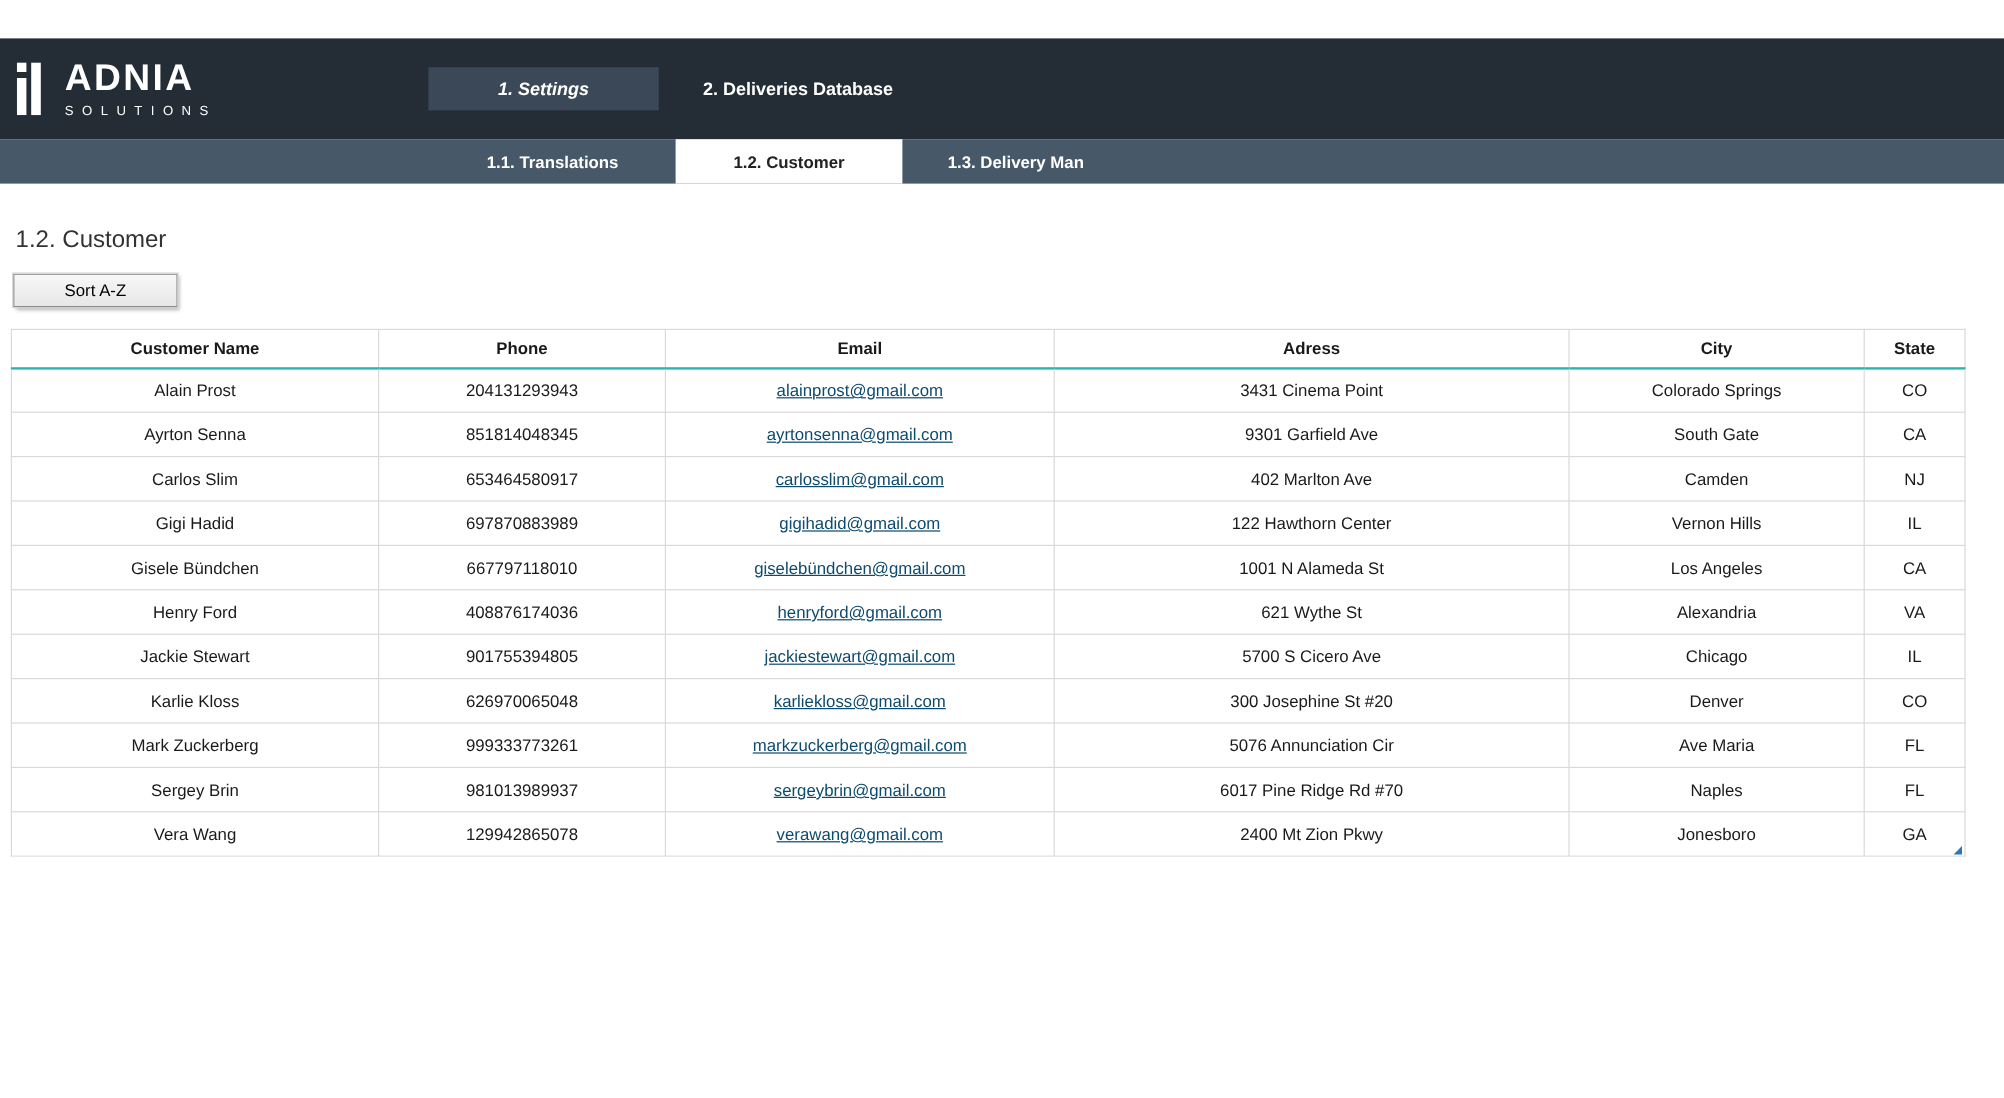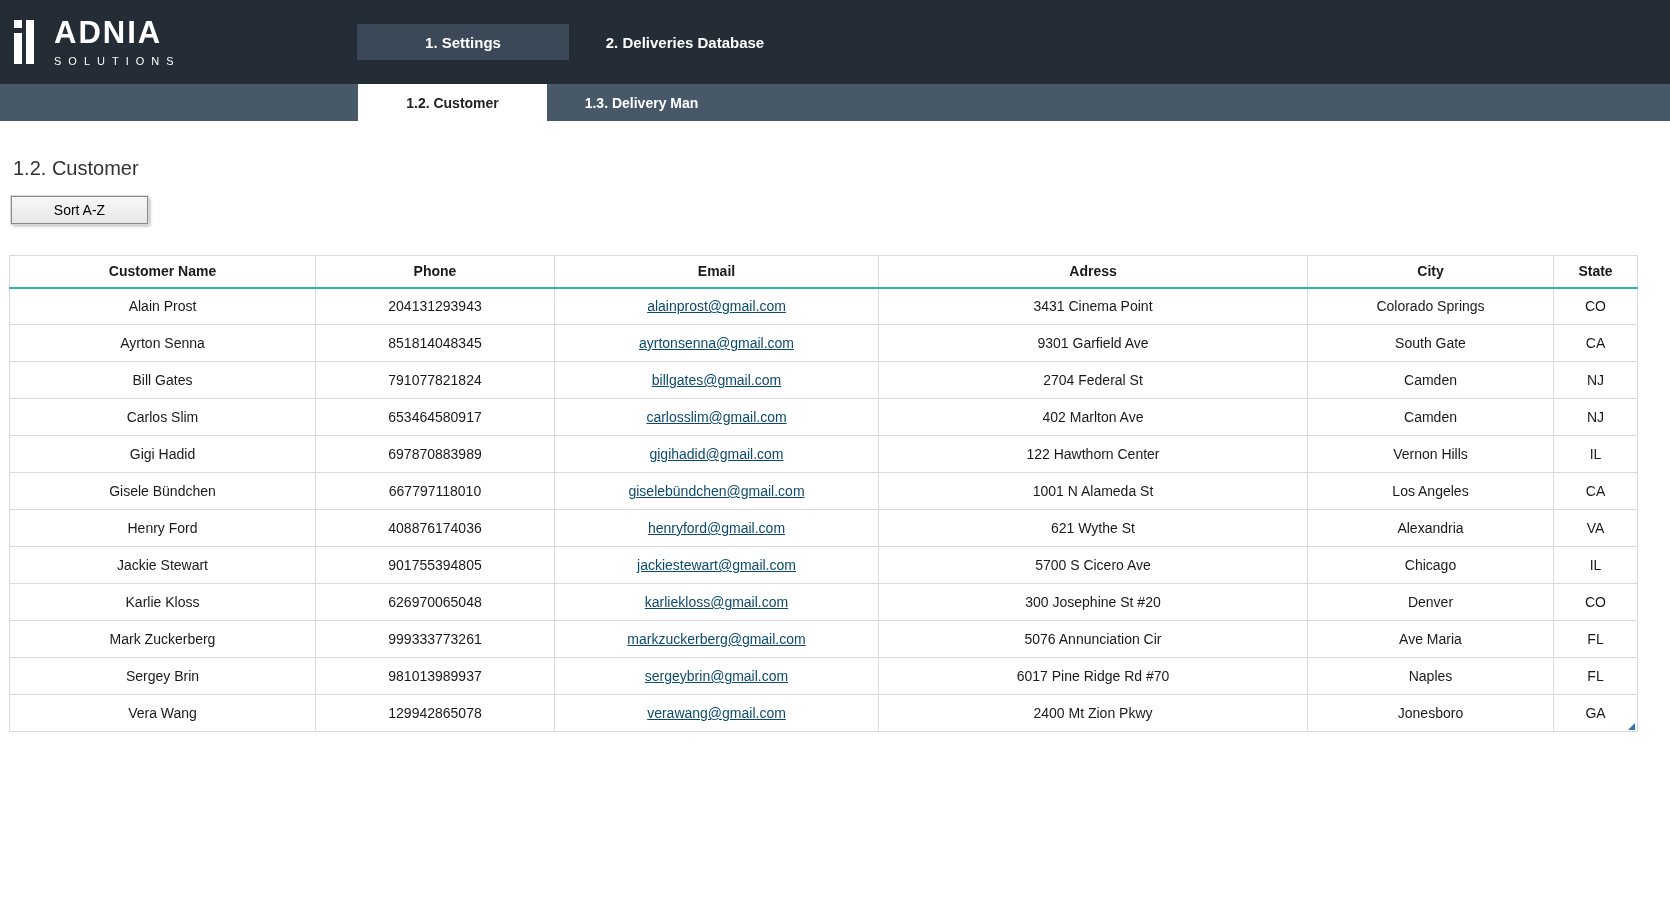--- a/index.html
+++ b/index.html
@@ -1,29 +1,29 @@
 <!DOCTYPE html>
 <html><head>
 <meta charset="utf-8">
 <style>
   * { box-sizing: border-box; margin: 0; padding: 0; }
   html, body { width: 1670px; background: #ffffff; font-family: "Liberation Sans", sans-serif; color: #1a1a1a; }
 
   
-  .topbar { height: 84px; background: #242c35; display: flex; align-items: center; }
+  .topbar { height: 84px; background: #242c35; display: flex; align-items: center; margin-top: 32px; }
   .logo-wrap { width: 357px; padding-left: 14px; display: flex; align-items: center; gap: 10px; }
   .logo-icon { width: 30px; height: 44px; flex: 0 0 auto; }
   .logo-text { display: flex; flex-direction: column; }
   .brand-name { color: #ffffff; font-weight: bold; font-size: 31px; letter-spacing: 2px; line-height: 1; }
   .brand-sub { color: #ffffff; font-size: 11px; letter-spacing: 7px; margin-top: 7px; font-weight: 400; }
 
   .main-tabs { display: flex; height: 100%; align-items: center; }
   .main-tab { height: 36px; display: flex; align-items: center; justify-content: center;
               color: #ffffff; font-weight: bold; font-size: 15px; cursor: pointer; }
-  .main-tab.t0 { width: 212px; }
+  .main-tab.t0 { width: 192px; font-style: italic; }
   .main-tab.t1 { width: 232px; }
   .main-tab.t2 { width: 192px; }
   .main-tab.active { background: #3a4857; }
 
   
   .subbar { height: 37px; background: #475869; display: flex; align-items: stretch; padding-left: 358px; }
   .sub-tab { display: flex; align-items: center; justify-content: center;
              color: #ffffff; font-weight: bold; font-size: 14px; cursor: pointer; }
   .sub-tab.s0 { width: 205px; }
   .sub-tab.s1 { width: 189px; }
@@ -35,21 +35,21 @@
   .page-title { font-size: 20px; font-weight: 400; color: #333333; margin: 36px 0 0 4px; }
 
   .sort-button { margin: 16px 0 0 2px; width: 137px; height: 28px;
                  background: linear-gradient(#f7f7f7, #e7e7e7);
                  border: 1px solid #8a8a8a; outline: 1px solid #d9d9d9;
                  box-shadow: 2px 2px 3px rgba(0,0,0,0.3);
                  font-size: 14px; font-family: "Liberation Sans", sans-serif;
                  display: flex; align-items: center; justify-content: center; cursor: pointer; }
 
   
-  .table-wrap { position: relative; margin-top: 31px; width: 1628px; }
+  .table-wrap { position: relative; margin-top: 18px; width: 1628px; }
   table { border-collapse: collapse; width: 1628px; table-layout: fixed; font-size: 14px;
           border: 1px solid #c6c6c6; }
   th, td { border: 1px solid #d9d9d9; text-align: center; height: 37px;
            overflow: hidden; white-space: nowrap; background: #ffffff; }
   thead th { height: 32px; font-weight: bold; font-size: 14px;
              border-bottom: 2px solid #2bb5b0; }
   td a { color: #0c4a6e; text-decoration: underline; cursor: pointer; }
   .resize-handle { position: absolute; right: 2px; bottom: 2px; width: 0; height: 0;
                    border-left: 7px solid transparent; border-bottom: 7px solid #2e75b6; }
 </style>
@@ -68,20 +68,21 @@
       <span class="brand-sub">SOLUTIONS</span>
     </div>
   </div>
   <div class="main-tabs">
     <div class="main-tab t0 active">1. Settings</div>
     <div class="main-tab t1">2. Deliveries Database</div>
   </div>
 </div>
 
 <div class="subbar">
+  <div class="sub-tab s0">1.1. Translations</div>
   <div class="sub-tab s1 active">1.2. Customer</div>
   <div class="sub-tab s2">1.3. Delivery Man</div>
 </div>
 
 <div class="content">
   <div class="page-title">1.2. Customer</div>
 
   <button class="sort-button">Sort A-Z</button>
 
   <div class="table-wrap">
@@ -115,28 +116,20 @@
           </tr>
           <tr>
             <td>Ayrton Senna</td>
             <td>851814048345</td>
             <td><a href="#">ayrtonsenna@gmail.com</a></td>
             <td>9301 Garfield Ave</td>
             <td>South Gate</td>
             <td>CA</td>
           </tr>
           <tr>
-            <td>Bill Gates</td>
-            <td>791077821824</td>
-            <td><a href="#">billgates@gmail.com</a></td>
-            <td>2704 Federal St</td>
-            <td>Camden</td>
-            <td>NJ</td>
-          </tr>
-          <tr>
             <td>Carlos Slim</td>
             <td>653464580917</td>
             <td><a href="#">carlosslim@gmail.com</a></td>
             <td>402 Marlton Ave</td>
             <td>Camden</td>
             <td>NJ</td>
           </tr>
           <tr>
             <td>Gigi Hadid</td>
             <td>697870883989</td>

